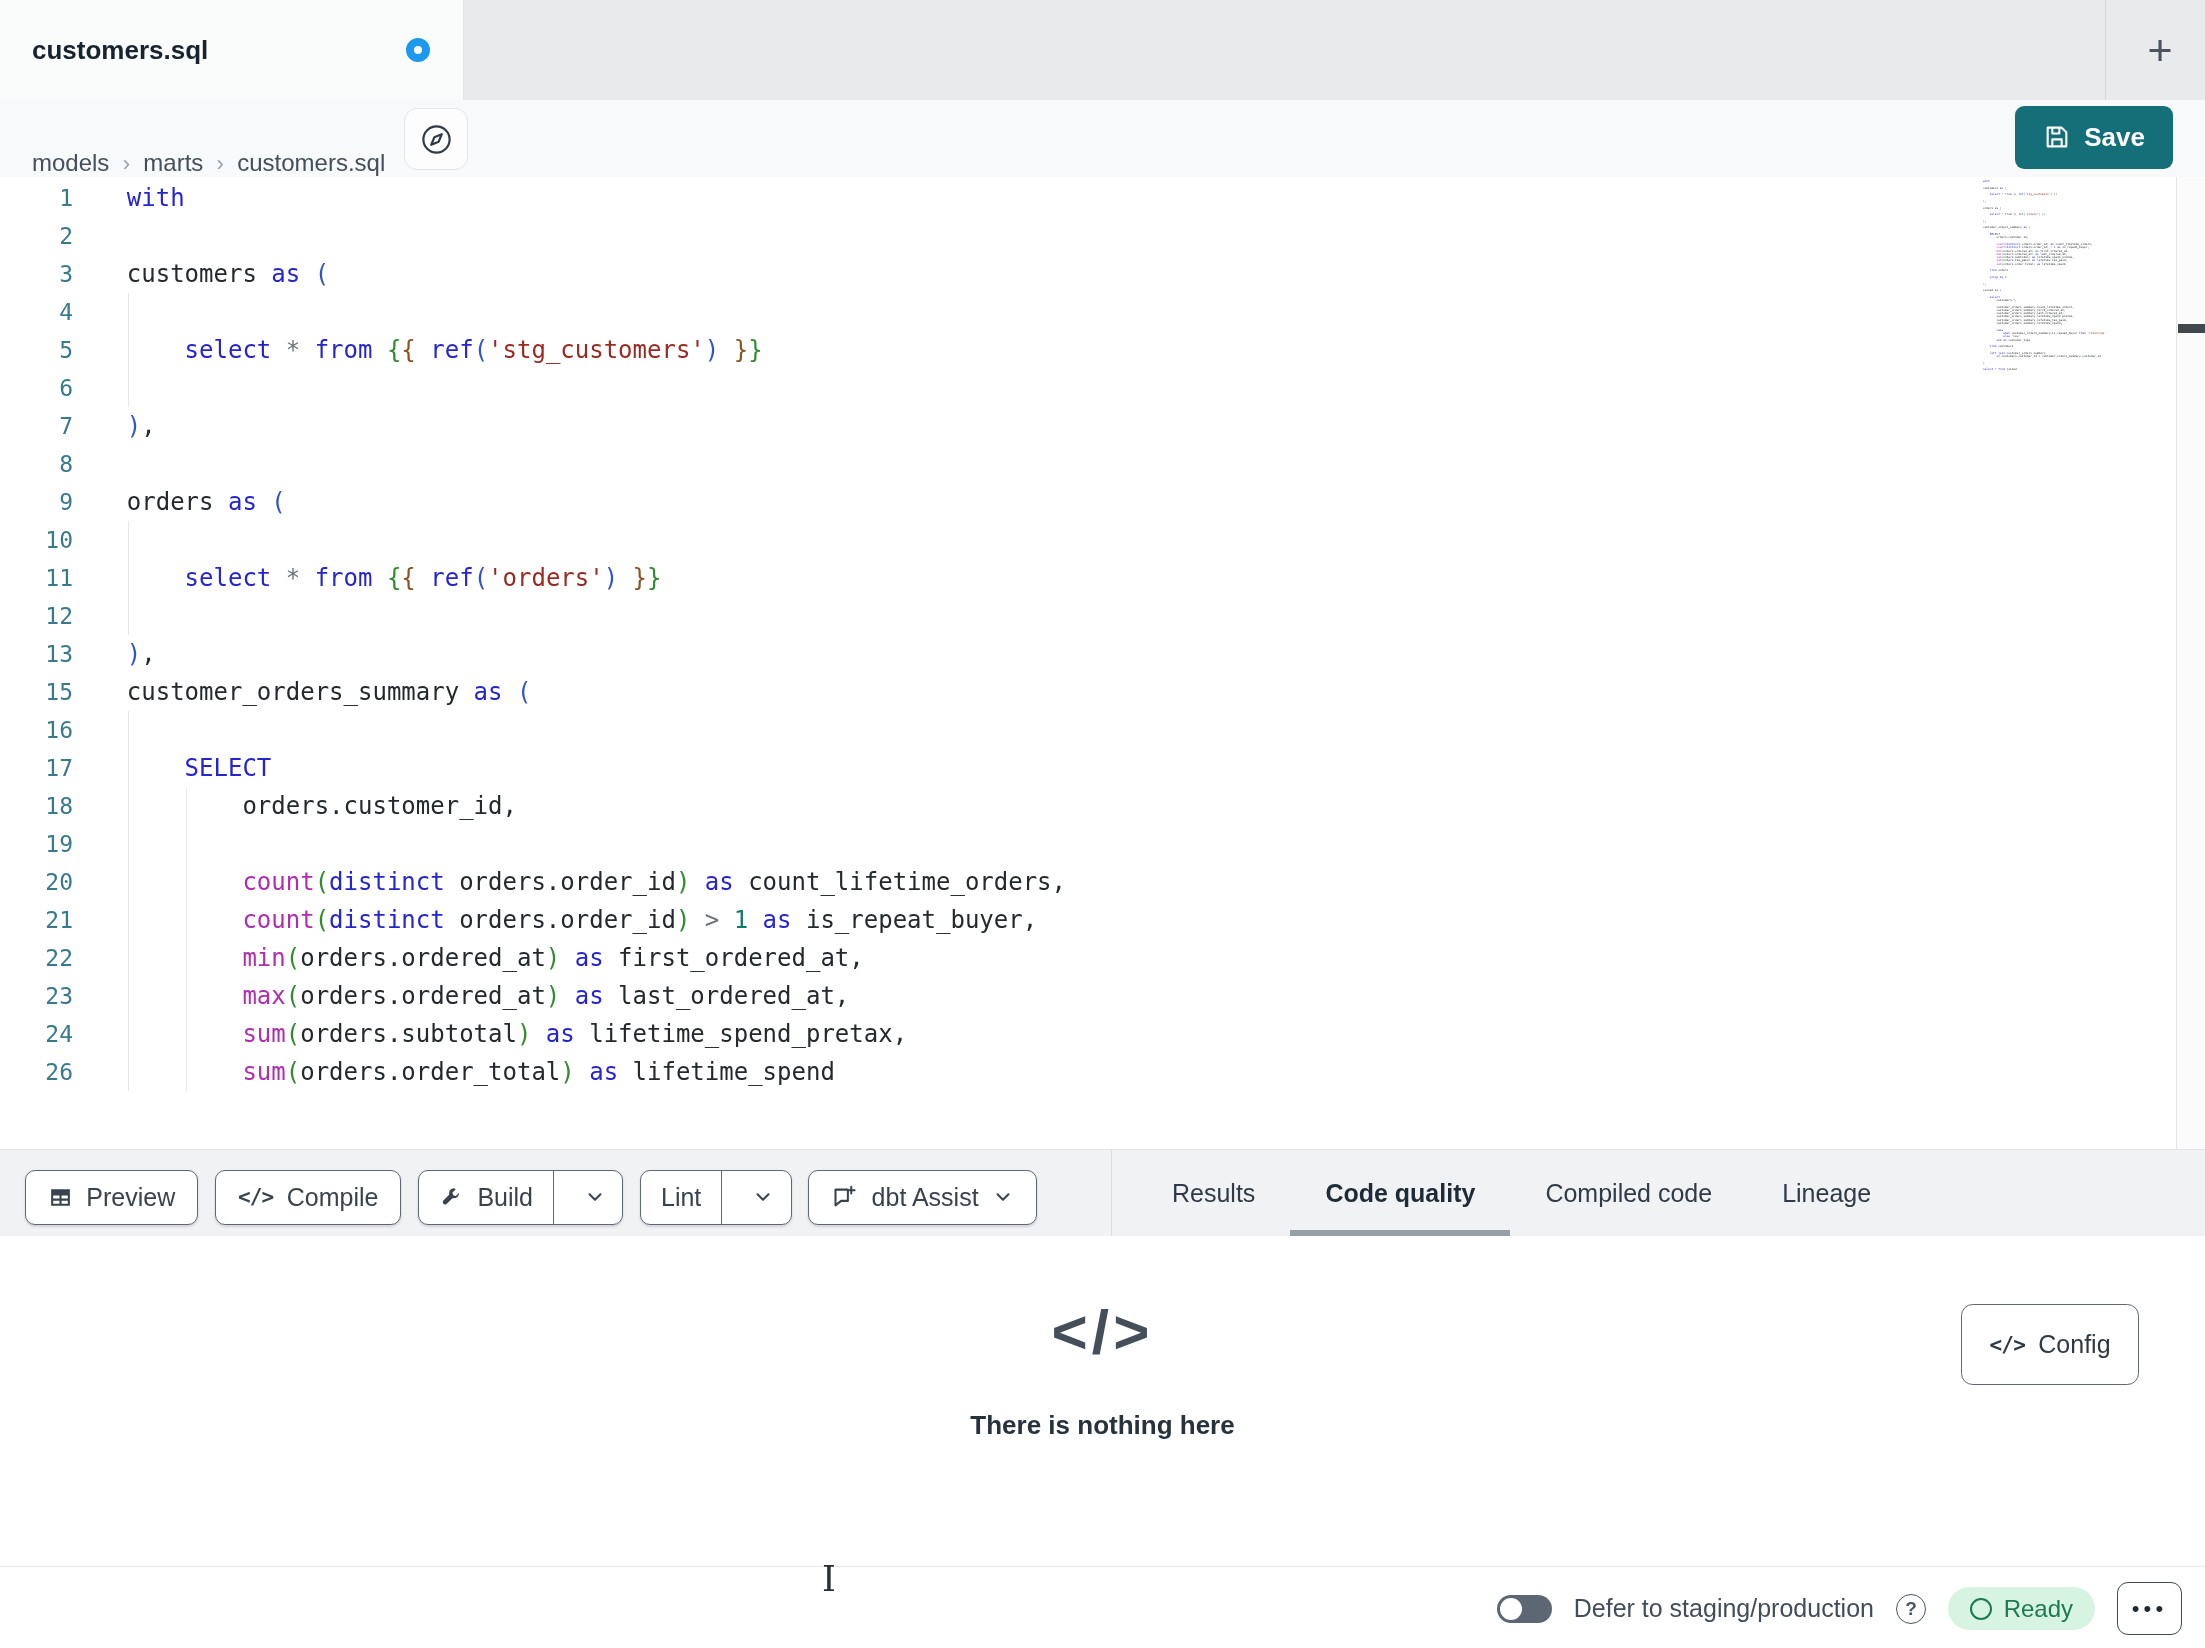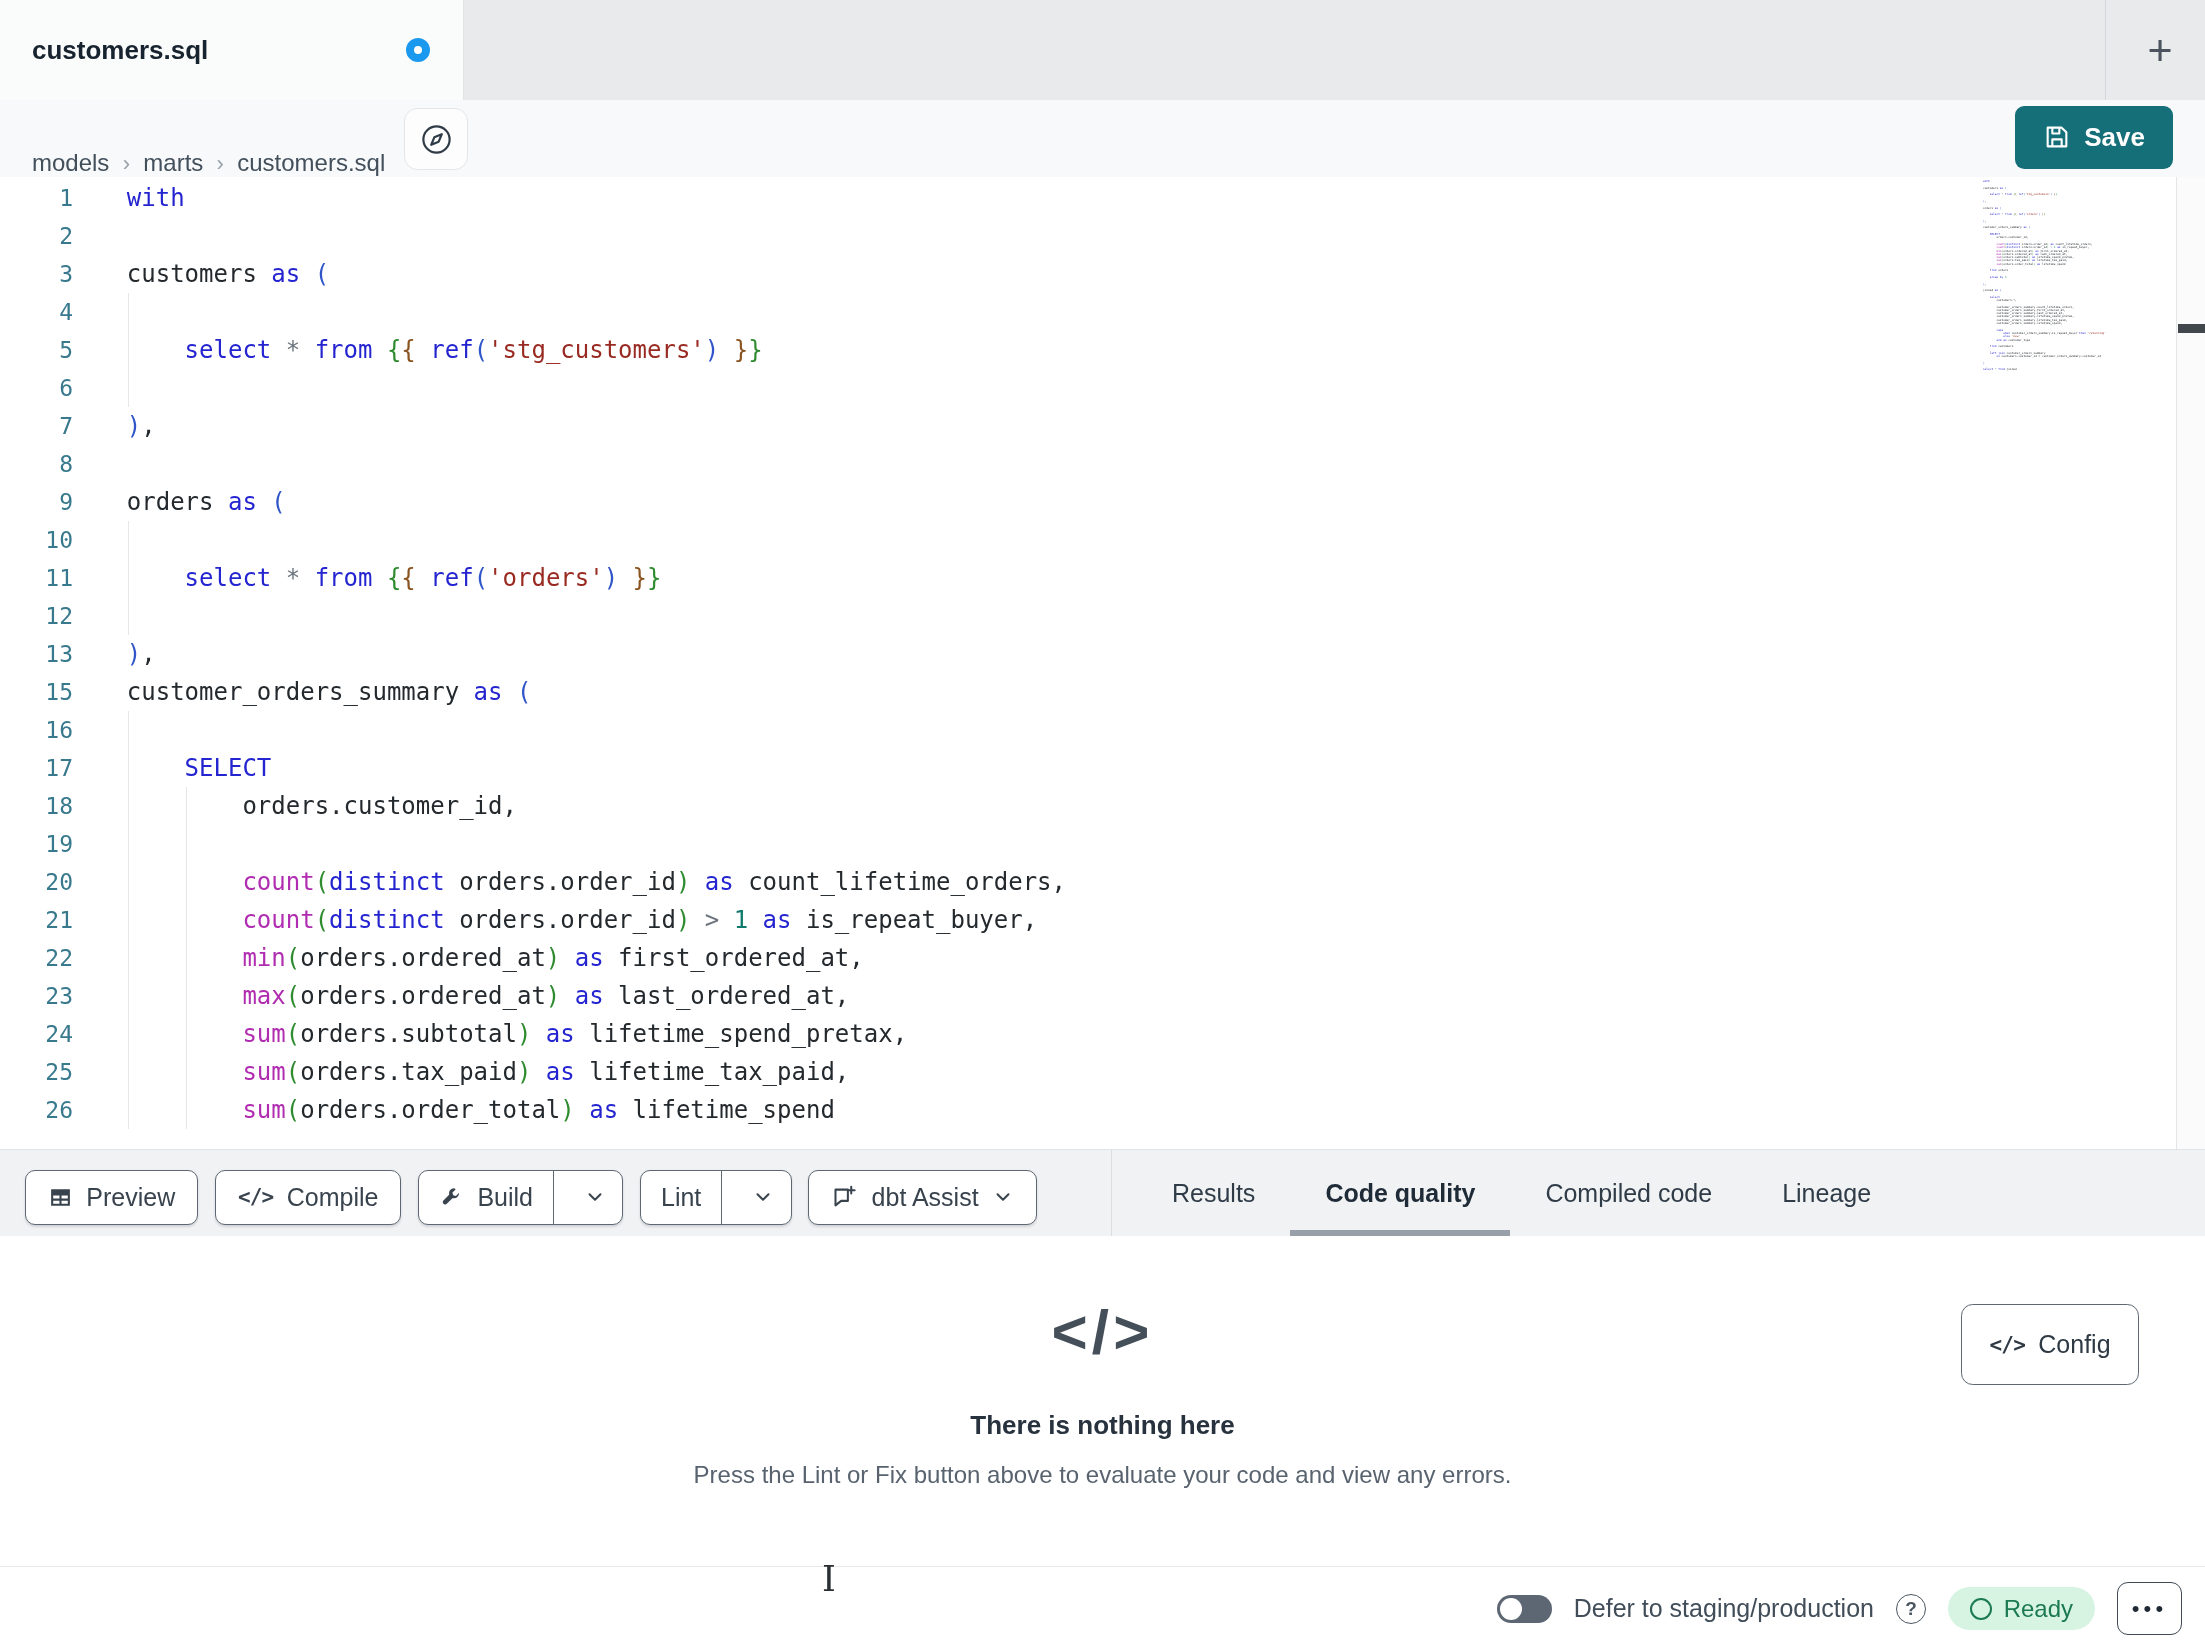--- a/index.html
+++ b/index.html
@@ -205,24 +205,20 @@
         <div class="gutter">22</div>
         <div class="codecell"><span class="guide" style="left: 6.7px;"></span><span class="guide" style="left: 65px;"></span><span class="s-pl">        </span><span class="s-fn">min</span><span class="s-g1">(</span><span class="s-pl">orders.ordered_at</span><span class="s-g1">)</span><span class="s-pl"> </span><span class="s-kw">as</span><span class="s-pl"> first_ordered_at,</span></div>
       </div>
       <div class="row">
         <div class="gutter">23</div>
         <div class="codecell"><span class="guide" style="left: 6.7px;"></span><span class="guide" style="left: 65px;"></span><span class="s-pl">        </span><span class="s-fn">max</span><span class="s-g1">(</span><span class="s-pl">orders.ordered_at</span><span class="s-g1">)</span><span class="s-pl"> </span><span class="s-kw">as</span><span class="s-pl"> last_ordered_at,</span></div>
       </div>
       <div class="row">
         <div class="gutter">24</div>
         <div class="codecell"><span class="guide" style="left: 6.7px;"></span><span class="guide" style="left: 65px;"></span><span class="s-pl">        </span><span class="s-fn">sum</span><span class="s-g1">(</span><span class="s-pl">orders.subtotal</span><span class="s-g1">)</span><span class="s-pl"> </span><span class="s-kw">as</span><span class="s-pl"> lifetime_spend_pretax,</span></div>
-      </div>
-      <div class="row">
-        <div class="gutter">25</div>
-        <div class="codecell"><span class="guide" style="left: 6.7px;"></span><span class="guide" style="left: 65px;"></span><span class="s-pl">        </span><span class="s-fn">sum</span><span class="s-g1">(</span><span class="s-pl">orders.tax_paid</span><span class="s-g1">)</span><span class="s-pl"> </span><span class="s-kw">as</span><span class="s-pl"> lifetime_tax_paid,</span></div>
       </div>
       <div class="row">
         <div class="gutter">26</div>
         <div class="codecell"><span class="guide" style="left: 6.7px;"></span><span class="guide" style="left: 65px;"></span><span class="s-pl">        </span><span class="s-fn">sum</span><span class="s-g1">(</span><span class="s-pl">orders.order_total</span><span class="s-g1">)</span><span class="s-pl"> </span><span class="s-kw">as</span><span class="s-pl"> lifetime_spend</span></div>
       </div>
     </div>
   <div class="minimap" id="minimap">
       <div class="mm-line"><span class="s-kw">with</span></div>
       <div class="mm-line"></div>
       <div class="mm-line"><span class="s-pl">customers </span><span class="s-kw">as</span><span class="s-pl"> </span><span class="s-pb">(</span></div>
@@ -350,21 +346,20 @@
       <div class="ptab active">Code quality</div>
       <div class="ptab">Compiled code</div>
       <div class="ptab">Lineage</div>
     </div>
 </div>
 
 <div class="results">
   <div class="empty">
     <div class="empty-icon">&lt;/&gt;</div>
     <div class="empty-title">There is nothing here</div>
-    <div class="empty-sub">Press the Lint or Fix button above to evaluate your code and view any errors.</div>
   </div>
   <button class="config-btn">
     <span class="code-glyph">&lt;/&gt;</span>
     <span>Config</span>
   </button>
 </div>
 
 <div class="statusbar">
   <div class="sb-right">
     <div class="toggle">

